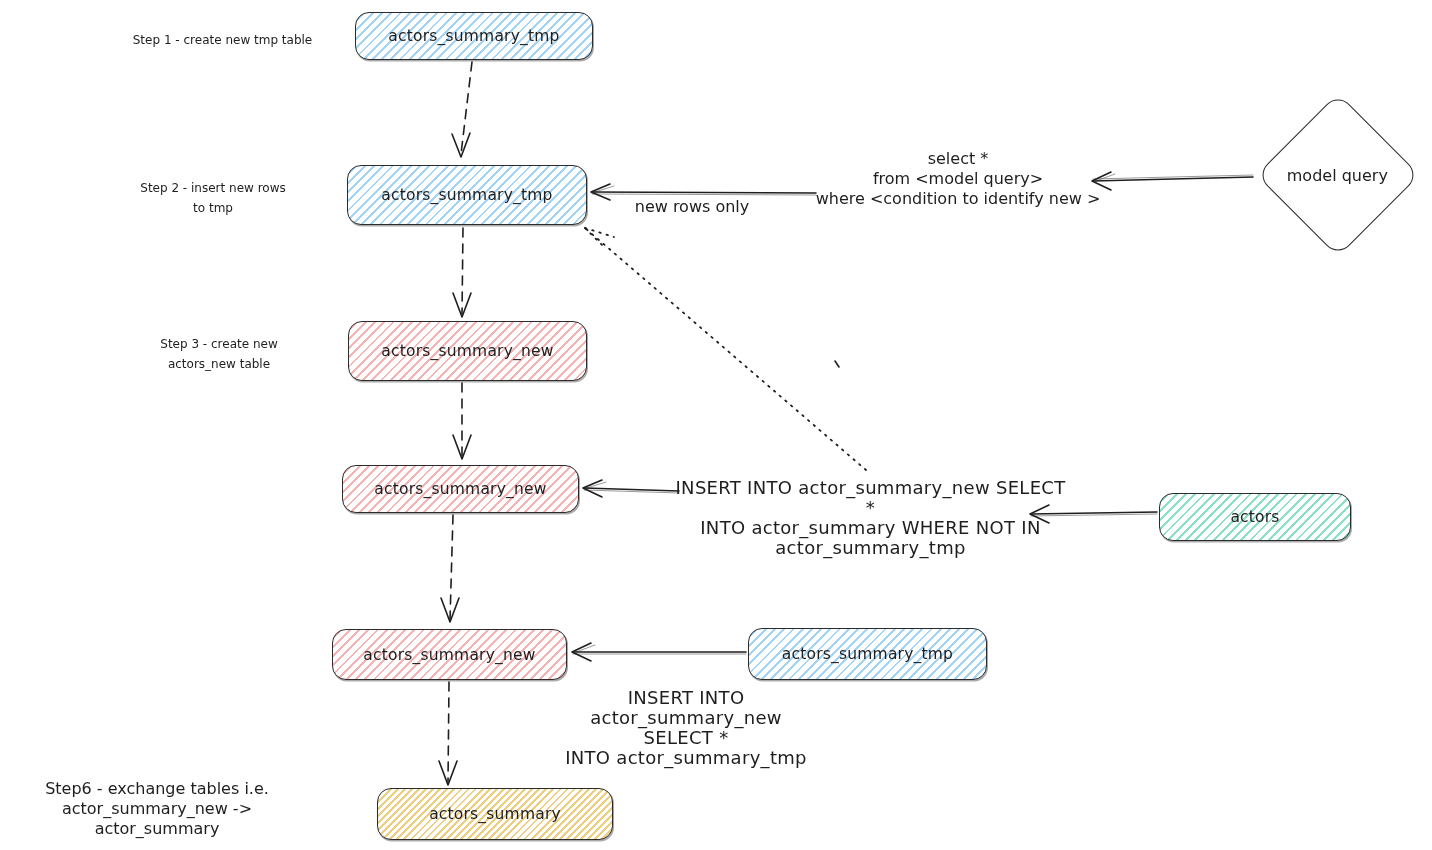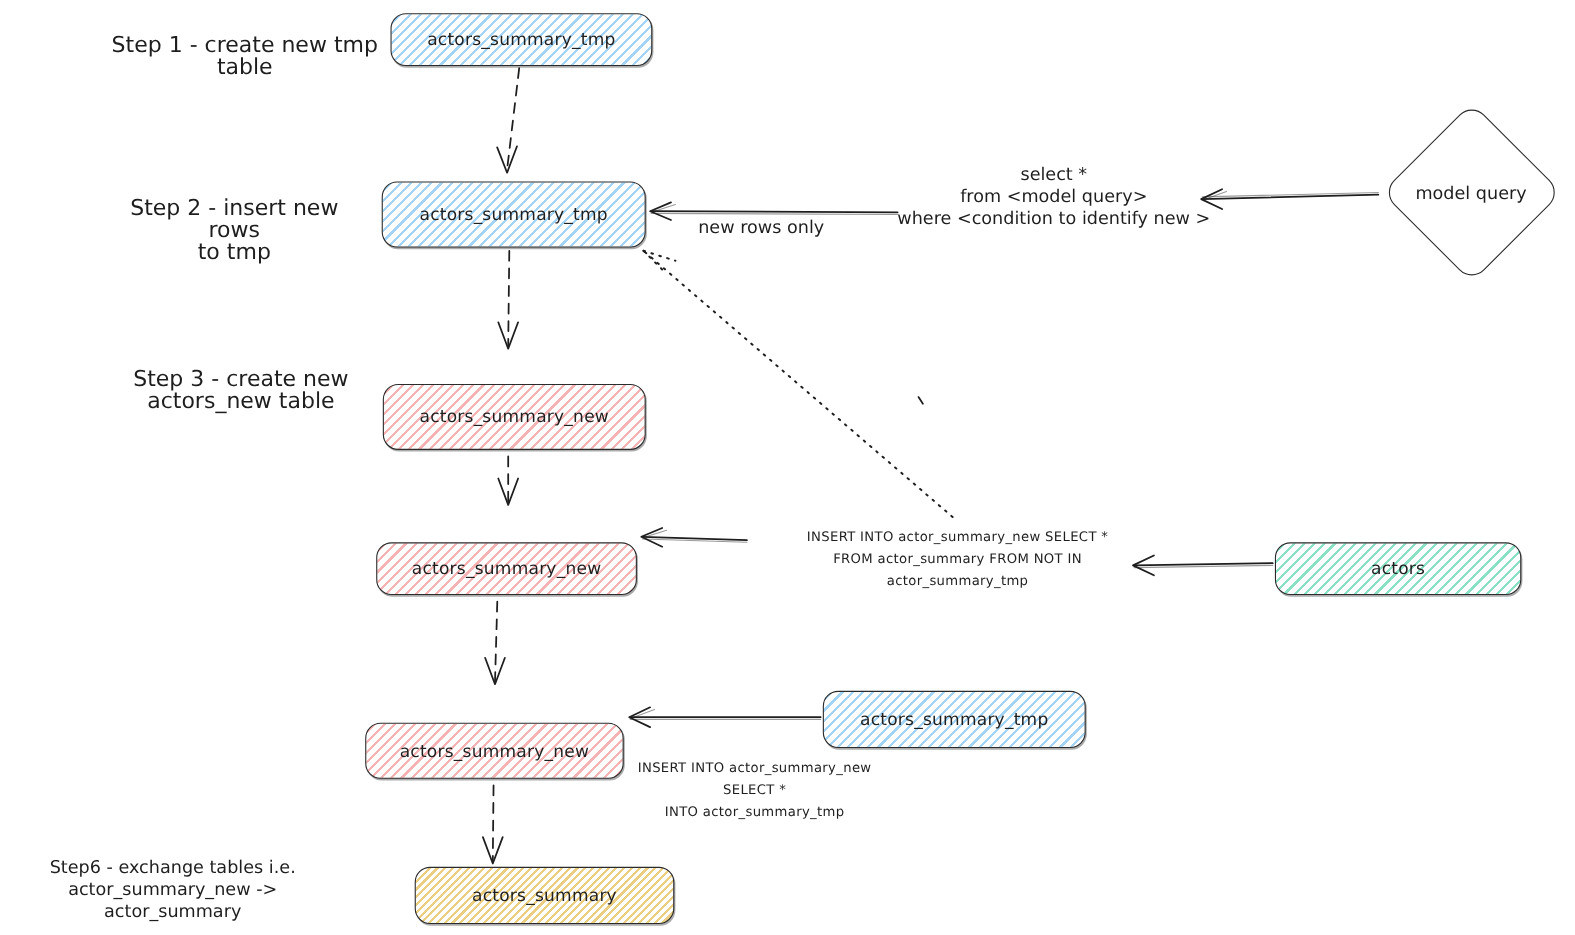--- a/index.html
+++ b/index.html
@@ -10,26 +10,26 @@
   }
   .node {
     position:absolute; box-sizing:border-box;
     border:1.7px solid #2b2b2b; border-radius:14px;
     display:flex; align-items:center; justify-content:center;
     font-size:15.5px; letter-spacing:.2px;
     box-shadow:1px 1.5px 0 rgba(45,45,45,.4);
     background-color:#fff;
   }
   .hatch-blue  { background-image:repeating-linear-gradient(135deg, rgba(0,0,0,0) 0 4.5px, #a3d3f5 4.5px 6.5px); }
-  .hatch-pink  { background-image:repeating-linear-gradient(135deg, rgba(0,0,0,0) 0 4.5px, #f5b3b3 4.5px 6.5px);margin-top:28px; }
+  .hatch-pink  { background-image:repeating-linear-gradient(135deg, rgba(0,0,0,0) 0 4.5px, #f5b3b3 4.5px 6.5px); }
   .hatch-green { background-image:repeating-linear-gradient(135deg, rgba(0,0,0,0) 0 4.5px, #89e0c2 4.5px 6.5px); }
   .hatch-yellow{ background-image:repeating-linear-gradient(135deg, rgba(0,0,0,0) 0 3px,   #ebce80 3px 5px);margin-left:46px; }
-  .step-label { position:absolute; text-align:center; font-size:20px; line-height:20px; }
+  .step-label { position:absolute; text-align:center; font-size:12px; line-height:20px; }
   .caption    { position:absolute; text-align:center; font-size:16px; line-height:20px; }
-  .caption.sql{ font-size:12px; letter-spacing:.3px; }
+  .caption.sql{ font-size:18px; letter-spacing:.3px; }
   .diamond {
     position:absolute; left:1280px; top:117px; width:116px; height:116px;
     box-sizing:border-box; border:1.7px solid #2b2b2b; border-radius:16px;
     transform:rotate(45deg); background:#ffffff;
     display:flex; align-items:center; justify-content:center;
   }
   .diamond > span { transform:rotate(-45deg); font-size:16px; white-space:nowrap; }
   svg.connectors { position:absolute; left:0; top:0; width:1432px; height:850px; }
   svg.connectors path { fill:none; stroke:#1e1e1e; stroke-width:1.6; stroke-linecap:round; stroke-linejoin:round; }
   svg.connectors path.echo { stroke-width:1; opacity:.45; }
@@ -135,38 +135,38 @@
   <div class="node hatch-pink" style="left:332px; top:629px; width:235px; height:51px;">
     <span>actors_summary_new</span>
   </div>
   <div class="node hatch-yellow" style="left:331px; top:788px; width:236px; height:52px;">
     <span>actors_summary</span>
   </div>
 
   <div class="diamond">
     <span>model query</span>
   </div>
-  <div class="node hatch-green" style="left:1159px; top:493px; width:224px; height:48px;">
+  <div class="node hatch-green" style="left:1159px; top:493px; width:192px; height:48px;">
     <span>actors</span>
   </div>
   <div class="node hatch-blue" style="left:748px; top:628px; width:239px; height:52px;">
     <span>actors_summary_tmp</span>
   </div>
 
   <div class="caption" style="left:808px; top:149px; width:300px;">
     <div>select *</div>
     <div>from &lt;model query&gt;</div>
     <div>where &lt;condition to identify new &gt;</div>
   </div>
   <div class="caption" style="left:627px; top:197px; width:130px;">
     <div>new rows only</div>
   </div>
   <div class="caption sql" style="left:668px; top:478px; width:405px;">
     <div>INSERT INTO actor_summary_new SELECT *</div>
-    <div>FROM actor_summary FROM NOT IN</div>
+    <div>INTO actor_summary WHERE NOT IN</div>
     <div>actor_summary_tmp</div>
   </div>
   <div class="caption sql" style="left:536px; top:688px; width:300px;">
     <div>INSERT INTO actor_summary_new</div>
     <div>SELECT *</div>
     <div>INTO actor_summary_tmp</div>
   </div>
 
 </div>
 

